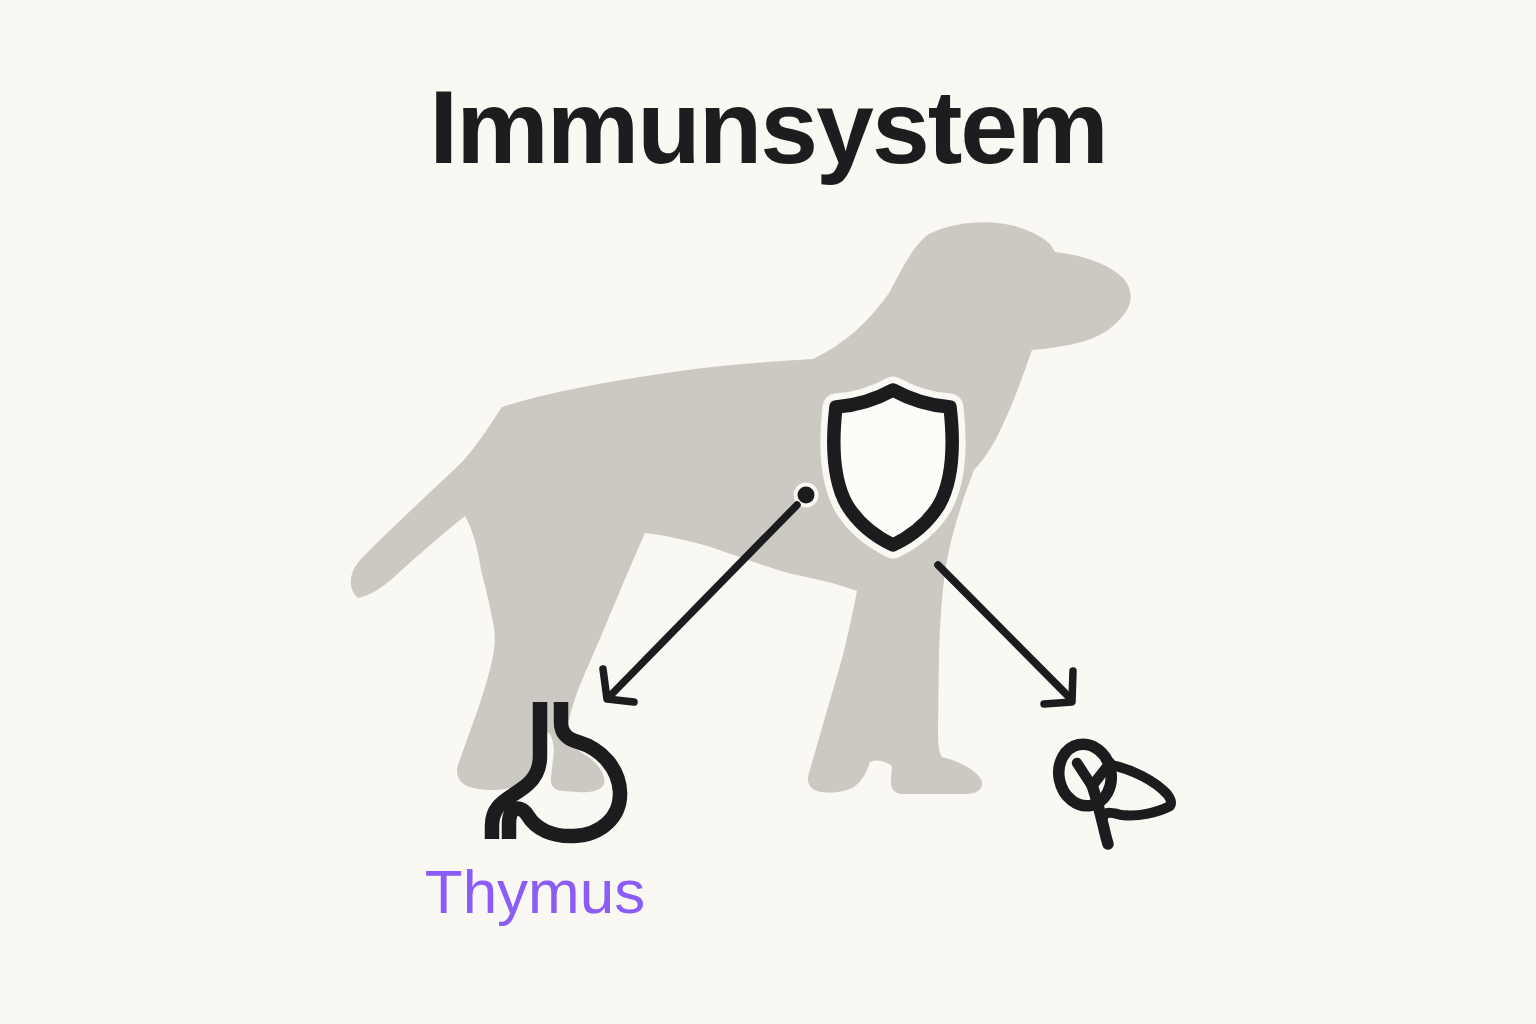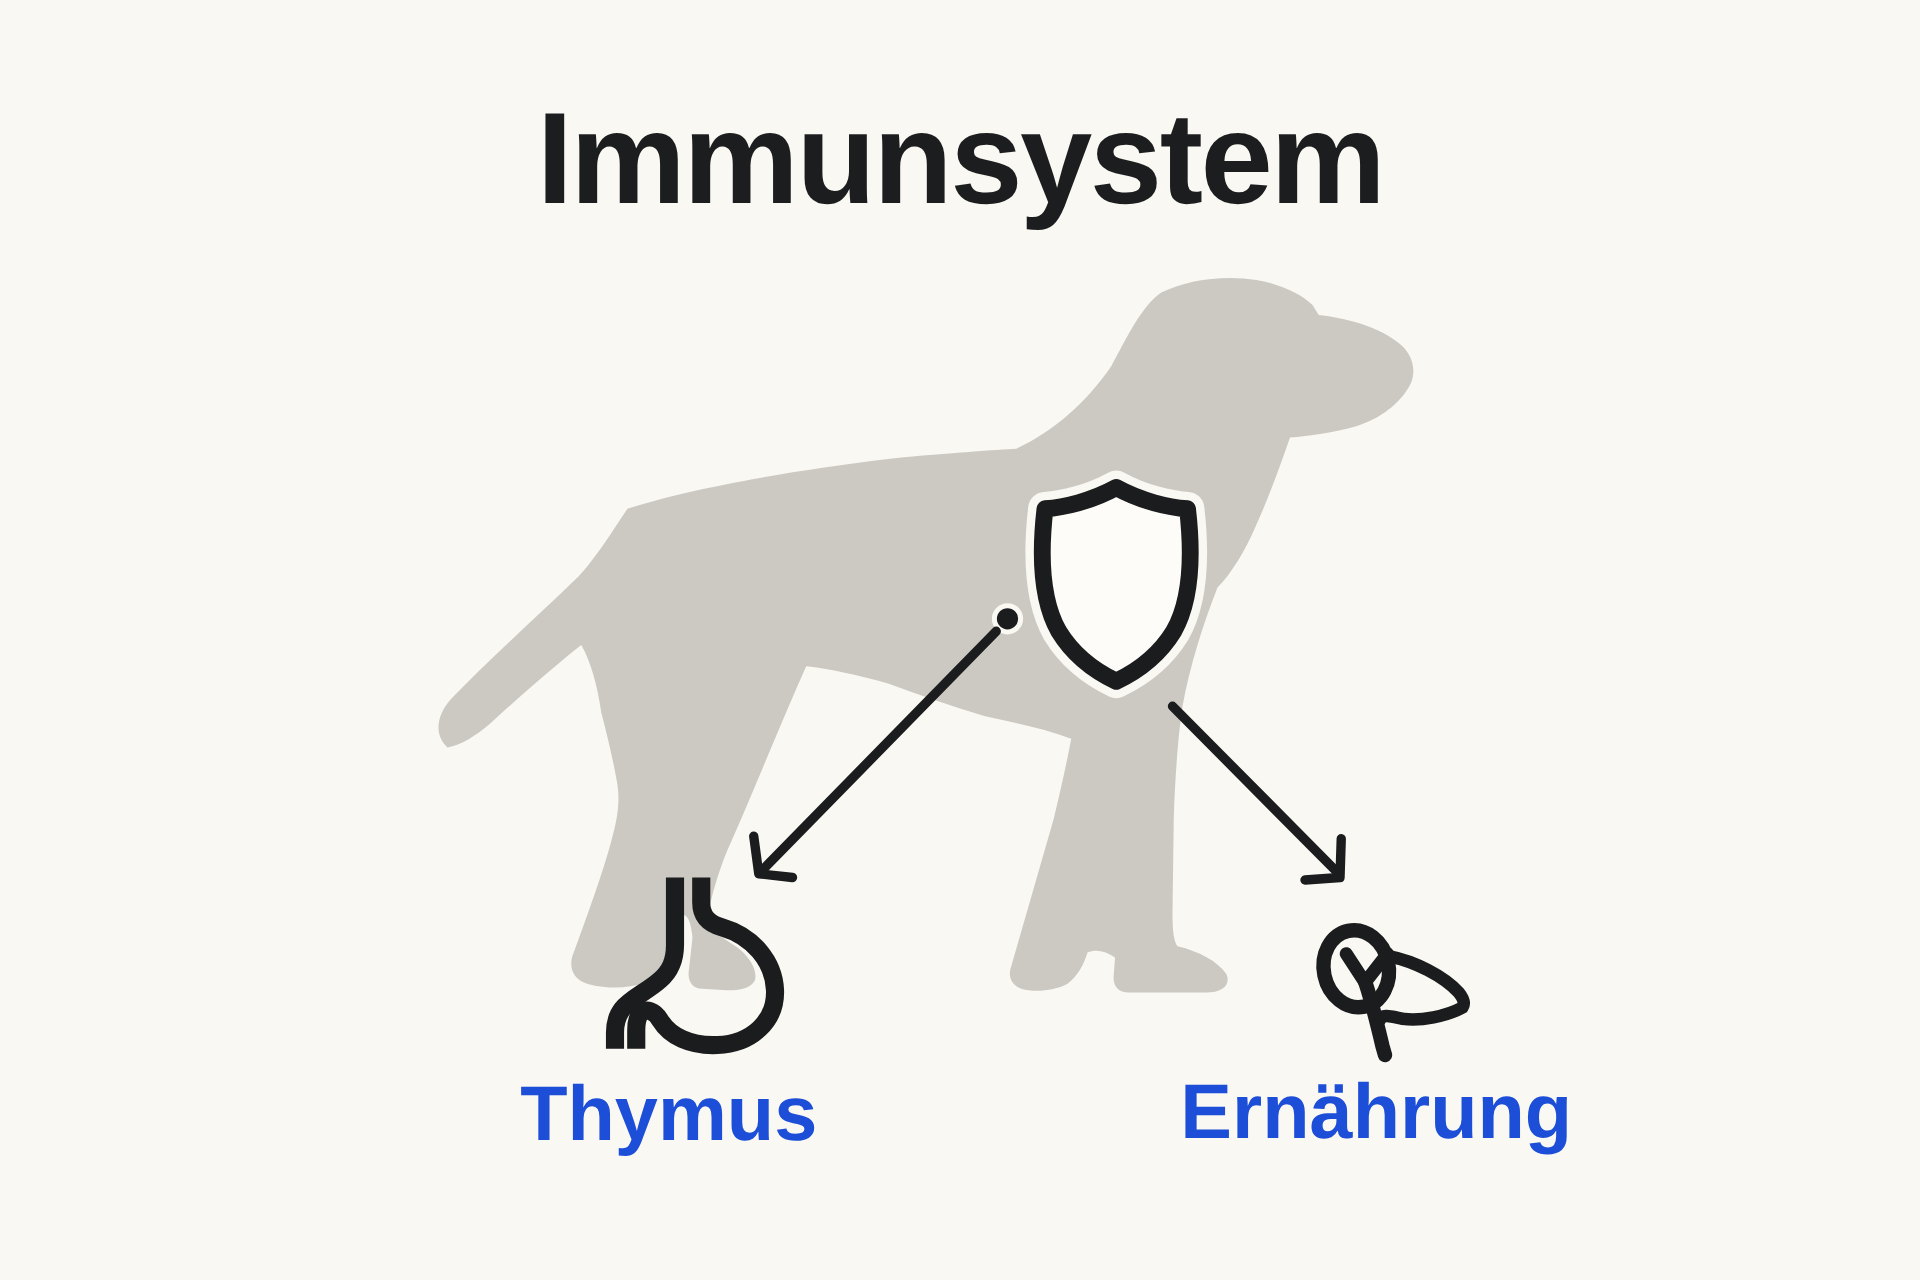--- a/index.html
+++ b/index.html
@@ -23,22 +23,22 @@
   }
   .figure-svg{
     position:absolute;
     left:0;top:0;
     width:1536px;height:1024px;
   }
   .callout-label{
     position:absolute;
     transform:translateX(-50%);
     font-size:62px;
-    font-weight:700;
-    color:#1d4ed8;
+    font-weight:400;
+    color:#8b5cf6;
     white-space:nowrap;
   }
   .label-thymus{left:535px;top:856px;}
   .label-ernaehrung{left:1101px;top:854px;}
 </style>
 </head>
 <body>
 
 <div class="canvas">
 
@@ -151,15 +151,14 @@
       <path stroke-width="10" d="M 1111 765
            C 1132 769 1155 781 1167 794
            C 1171 799 1172 803 1170 806
            C 1157 813 1137 817 1122 815
            C 1112 813 1106 811 1104 816" stroke="#1B1C1E"></path>
     </g>
   </svg>
 
   <div class="callout-label label-thymus">Thymus</div>
 
-  <div class="callout-label label-ernaehrung">Ernährung</div>
 
 </div>
 
 </body></html>

